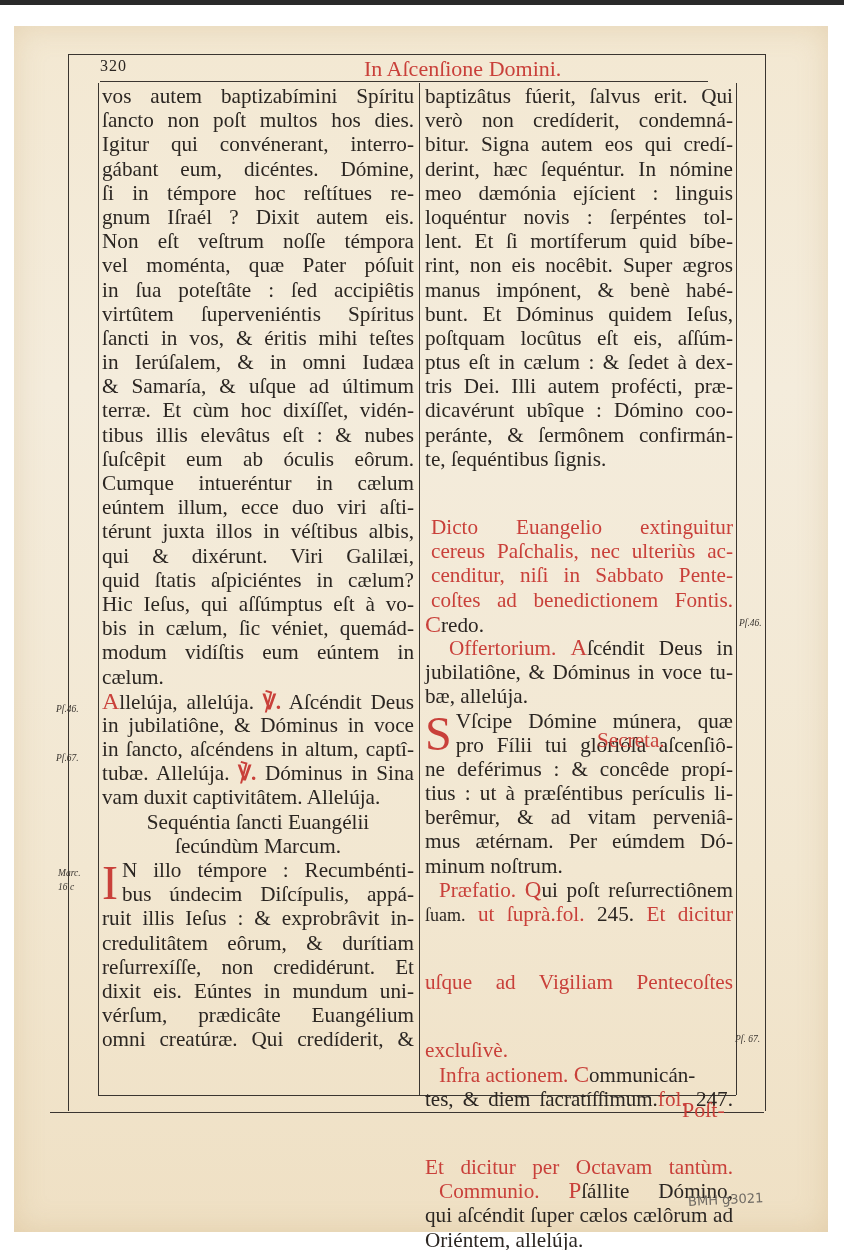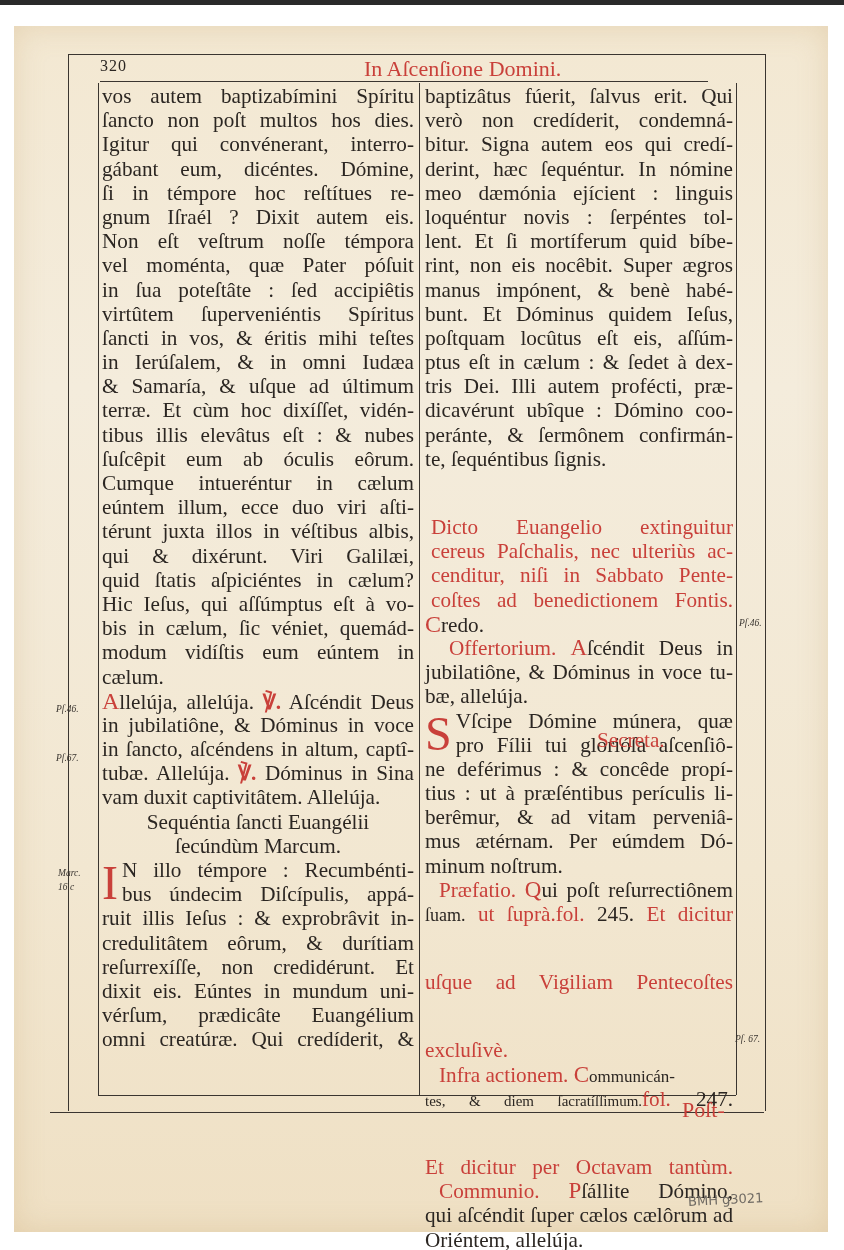--- a/index.html
+++ b/index.html
@@ -160,22 +160,22 @@
         <span class="line just">mus ætérnam. Per eúmdem Dó-</span>
         <span class="line">minum noſtrum.</span>
       </div>
   </div>
 
   <span class="line just" style="padding-left:14px;"><span class="red">Præfatio.</span> <span class="red" style="font-size:23px">Q</span><span>ui poſt reſurrectiônem</span></span>
   <span class="line just"><span style="font-size:18px">ſuam.</span> <span class="red">ut ſuprà.fol.</span> <span>245.</span> <span class="red">Et dicitur</span></span>
   <span class="line just red">uſque ad Vigiliam Pentecoſtes</span>
   <span class="line red">excluſivè.</span>
 
-  <span class="line" style="padding-left:14px;"><span class="red">Infra actionem.</span> <span class="red" style="font-size:23px">C</span><span style="font-size:17px">ommunicán-</span></span>
-  <span class="line just"><span style="font-size:15px">tes, &amp; diem ſacratíſſimum.</span><span class="red">fol.</span> <span>247.</span></span>
+  <span class="line" style="padding-left:14px;"><span class="red">Infra actionem.</span> <span class="red" style="font-size:23px">C</span><span style="font-size:21px">ommunicán-</span></span>
+  <span class="line just"><span style="font-size:21px">tes, &amp; diem ſacratíſſimum.</span><span class="red">fol.</span> <span>247.</span></span>
   <span class="line red just">Et dicitur per Octavam tantùm.</span>
 
   <span class="line just" style="padding-left:14px;"><span class="red">Communio.</span> <span class="red" style="font-size:23px">P</span><span>ſállite Dómino,</span></span>
   <span class="line just">qui aſcéndit ſuper cælos cælôrum ad</span>
   <span class="line">Oriéntem, allelúja.</span>
 </div>
 
 <div class="margin-note" style="left:739px;top:618px;">Pſ.46.</div>
 <div class="margin-note" style="left:735px;top:1034px;">Pſ. 67.</div>
 

